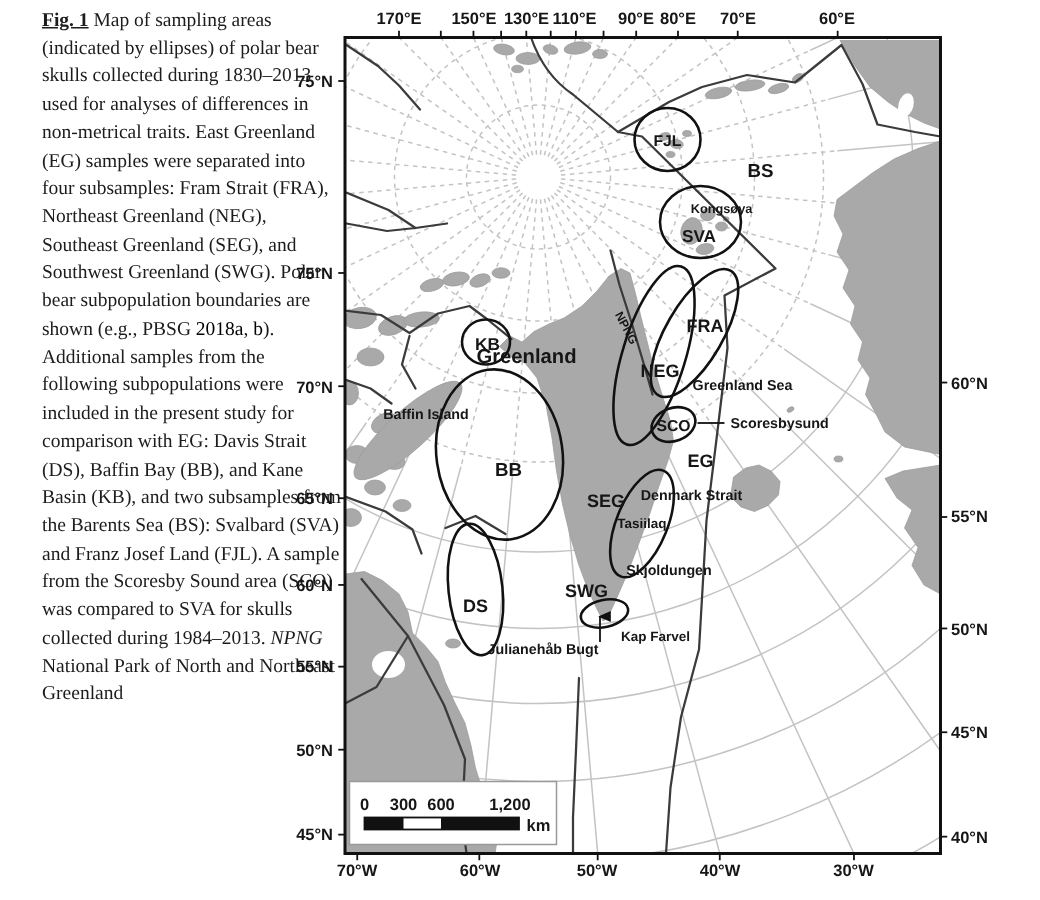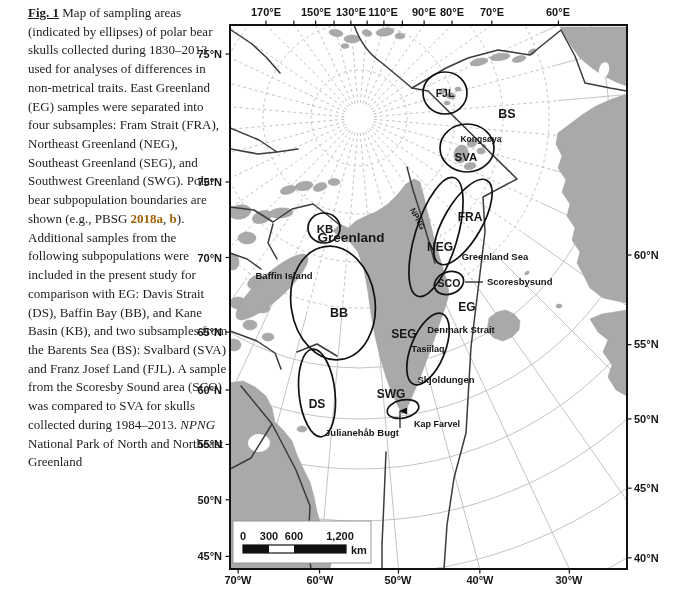--- a/index.html
+++ b/index.html
@@ -2,21 +2,21 @@
 <html><head>
 <meta charset="utf-8">
 <style>
   html,body{margin:0;padding:0;background:#fff;}
   .page{position:relative;width:693px;height:600px;background:#fff;overflow:hidden;
         font-family:"Liberation Sans",sans-serif;}
   .caption{position:absolute;left:28px;top:4px;width:200px;
            font-family:"Liberation Serif",serif;font-size:13px;line-height:1.44;
            color:#1c1c1c;text-align:left;}
   .caption .figlabel{font-weight:bold;text-decoration:underline;}
-  .caption .cite{color:#a16207;font-weight:bold;}
+  .caption .cite{color:#000000;}
   .caption .npng{font-style:italic;}
   svg text{font-family:"Liberation Sans",sans-serif;fill:#161616;}
   .axis{font-size:11px;font-weight:bold;}
   .grat{stroke:#c3c3c3;stroke-width:1;fill:none;}
   .dash{stroke-dasharray:3 3;}
   .bnd{stroke:#3b3b3b;stroke-width:1.5;fill:none;stroke-linejoin:round;stroke-linecap:round;}
   .land{fill:#a9a9a9;stroke:#9b9b9b;stroke-width:.5;}
   .water{fill:#ffffff;stroke:none;}
   .samp{stroke:#111111;stroke-width:1.7;fill:none;}
   .lbl{font-weight:bold;}

